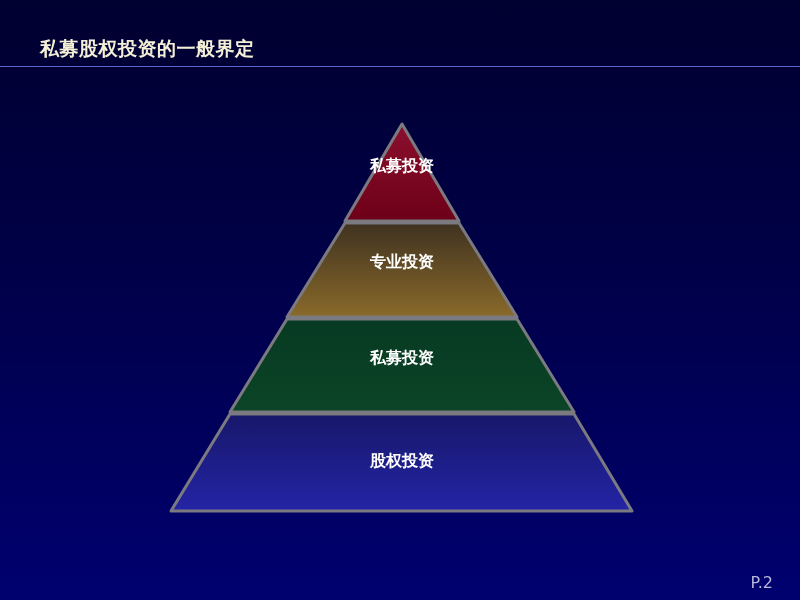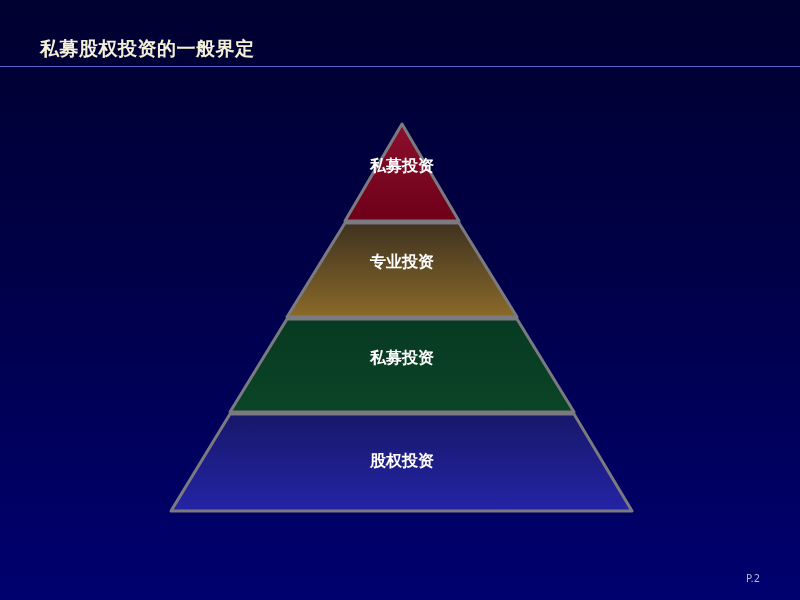--- a/index.html
+++ b/index.html
@@ -25,22 +25,22 @@
     .band-label .cn {
       display: block; font-size: 16px; font-weight: bold; color: #ffffff;
       font-family: "DejaVu Serif", serif; line-height: 20px;
     }
     .band-label .en {
       display: block; font-size: 15px; color: #c4c4c4;
       font-family: "DejaVu Serif", serif; line-height: 20px;
       letter-spacing: 0.2px;
     }
     .page-num {
-      position: absolute; right: 40px; top: 573px;
-      font-size: 10px; color: #b8b8d8;
+      position: absolute; right: 27px; top: 573px;
+      font-size: 16px; color: #b8b8d8;
       font-family: "DejaVu Sans", sans-serif;
     }
   </style>
 </head>
 <body>
 
 <div class="title">私募股权投资的一般界定</div>
 <div class="title-rule"></div>
 
 <svg class="pyramid" width="800" height="600">

